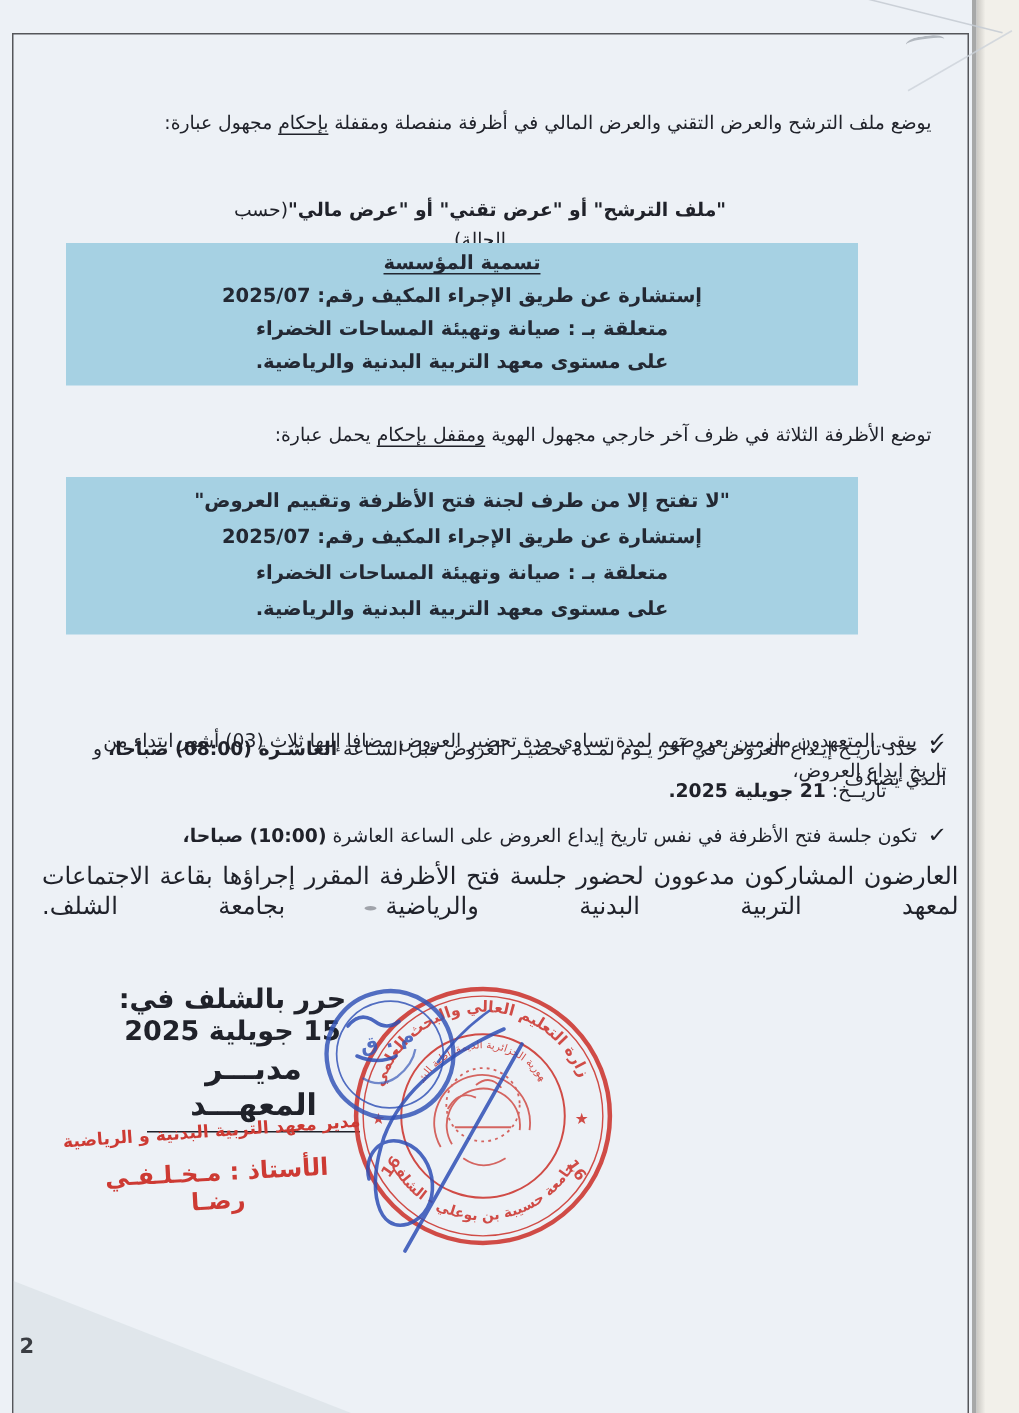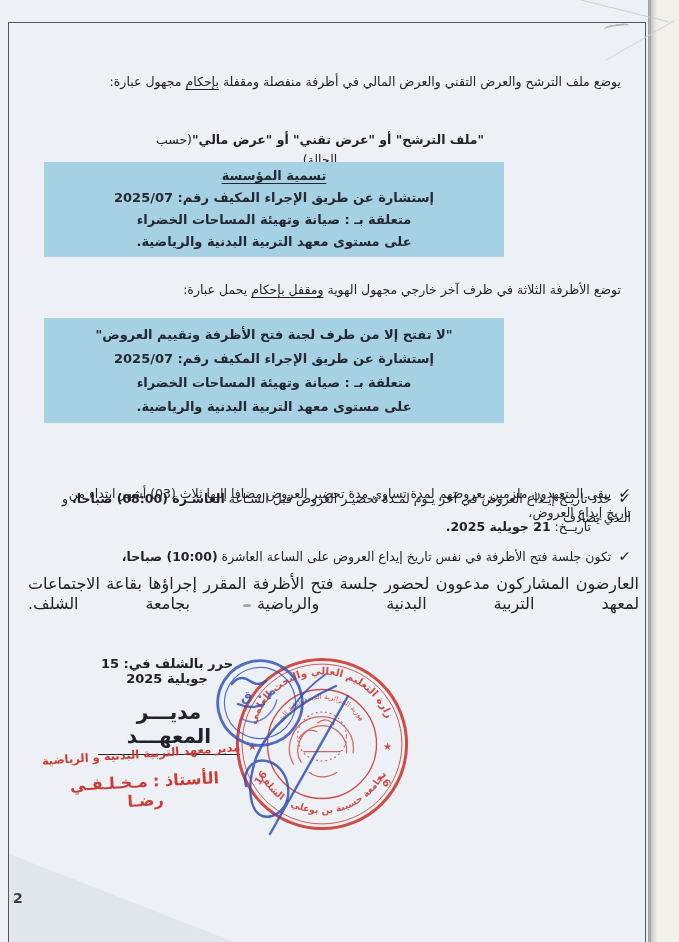--- a/index.html
+++ b/index.html
@@ -21,34 +21,34 @@
   
   .corner-shadow{position:absolute;left:9px;bottom:0;width:225px;height:88px;background:#dde4e9;
         clip-path:polygon(0 0,100% 100%,0 100%);opacity:.85;}
   
   .ar{direction:rtl;unicode-bidi:embed;}
   .p-line{position:absolute;font-size:12.5px;line-height:20px;text-align:right;}
   .u{text-decoration:underline;text-underline-offset:3px;}
   .b{font-weight:bold;}
   .intro{right:58px;top:72px;width:560px;}
   .labels-line{left:150px;top:130px;width:340px;font-size:12.5px;text-align:center;}
-  .bluebox{position:absolute;left:44px;width:460px;background:#a6d1e3;direction:rtl;
+  .bluebox{position:absolute;left:44px;width:528px;background:#a6d1e3;direction:rtl;
         text-align:center;font-weight:bold;font-size:13px;color:#232833;}
   .box1{top:162px;height:92px;padding-top:3px;line-height:22px;}
   .box2{top:318px;height:100px;padding-top:5px;line-height:24px;}
   .between{right:58px;top:280px;width:560px;}
   .chk-row{position:absolute;right:48px;width:575px;direction:rtl;text-align:right;font-size:12.5px;line-height:19px;}
   .chk-mark{display:inline-block;font-weight:bold;font-size:14px;margin-left:8px;transform:scaleX(1.15);}
   .row1{top:484px;}
   .row2{top:489px;}
   .row2b{position:absolute;right:88px;top:519px;direction:rtl;font-size:12.5px;}
   .row3{top:547px;}
   .closing{position:absolute;left:28px;right:40px;top:574px;direction:rtl;font-size:16px;
         text-align:justify;text-align-last:justify;line-height:20px;}
-  .place-date{position:absolute;left:82px;top:656px;width:170px;font-size:13px;font-weight:bold;
+  .place-date{position:absolute;left:70px;top:656px;width:170px;font-size:18px;font-weight:bold;
         direction:rtl;text-align:center;}
   .director{position:absolute;left:98px;top:700px;width:142px;font-size:20px;font-weight:bold;
         direction:rtl;text-align:center;border-bottom:1.6px solid #20222a;padding-bottom:6px;letter-spacing:1px;}
   .red-line1{position:absolute;left:36px;top:747px;width:210px;color:#cd3a33;font-weight:bold;
         font-size:11.5px;direction:rtl;text-align:center;transform:rotate(-4deg);}
   .red-line2{position:absolute;left:50px;top:772px;width:190px;color:#cd3a33;font-weight:bold;
         font-size:16px;direction:rtl;text-align:center;transform:rotate(-3deg);letter-spacing:1px;}
   .round-stamp{position:absolute;left:228px;top:650px;opacity:.9;}
   .blue-badge{position:absolute;left:212px;top:655px;opacity:.85;transform:rotate(-12deg);}
   .signature{position:absolute;left:208px;top:664px;opacity:.85;}

